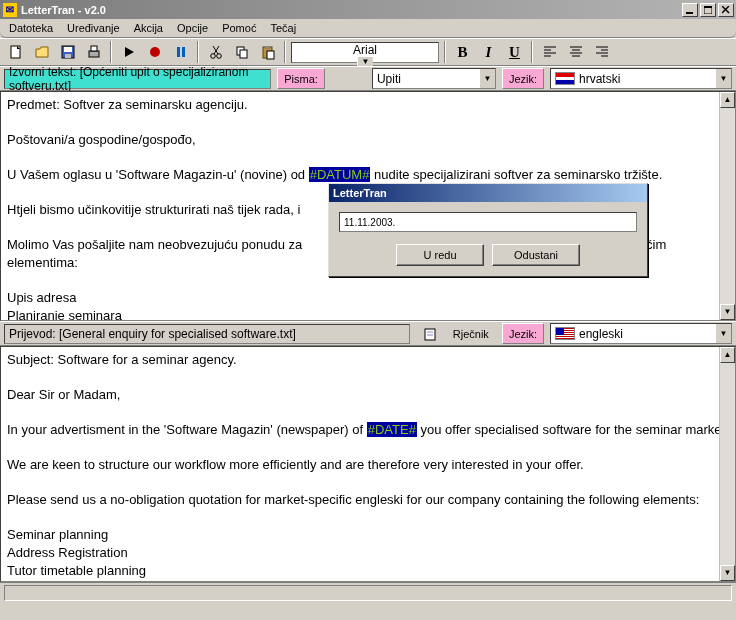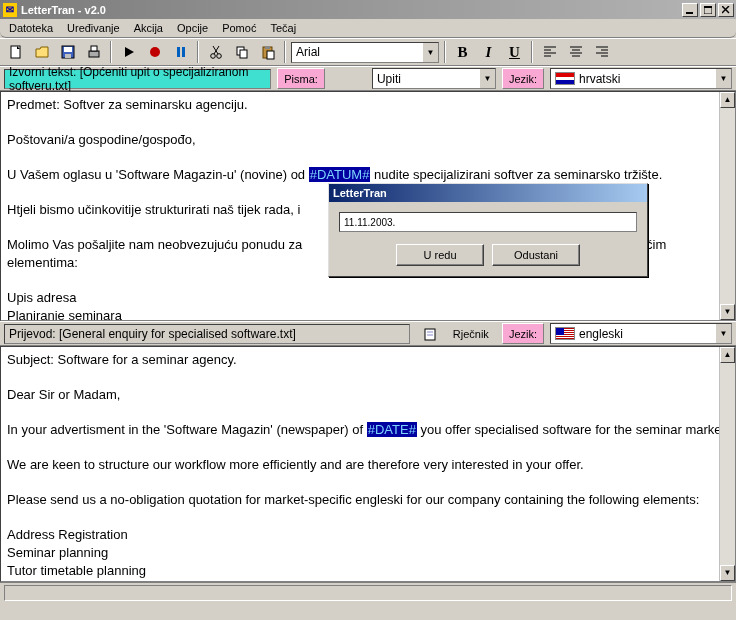--- a/index.html
+++ b/index.html
@@ -79,21 +79,21 @@
     font-size:12px;
   }
   .combo .combo-text{ flex:1; padding:0 4px; }
   .combo .combo-btn{
     width:16px; height:100%;
     background:#d4d0c8;
     border-left:1px solid #fff;
     display:flex; align-items:center; justify-content:center;
     font-size:8px;
   }
-  .combo.font-combo { width: 148px; }
+  .combo.font-combo { width: 148px; flex-direction: column; }
   .combo.flag-combo { width: 182px; }
   .label-bevel {
     background:#f9a8d4;
     border:1px solid #fff; border-right-color:#808080; border-bottom-color:#808080;
     padding: 3px 6px;
     height: 21px;
     display:flex; align-items:center;
   }
   .section-bar {
     height: 25px;
@@ -120,21 +120,21 @@
     font-family: "Arial", sans-serif;
     font-size: 13px;
     line-height: 1.35;
     color:#000;
     overflow-y:auto;
     position:relative;
   }
   .text-pane.src { height: 230px; }
   .text-pane.tgt { height: 236px; }
   .placeholder {
-    background:#0000a0; color:#7dd3fc; padding:0 1px;
+    background:#0000a0; color:#84cc16; padding:0 1px;
   }
   .statusbar {
     height: 20px;
     border-top:1px solid #808080;
     padding:2px 4px;
     display:flex; align-items:center;
   }
   .status-cell {
     flex:1; height:16px;
     border:1px solid #808080;
@@ -408,22 +408,22 @@
 </div>
 
 <div class="text-pane tgt">
   <div>Subject: Software for a seminar agency.</div><br>
   <div>Dear Sir or Madam,</div><br>
   <div>
     <span>In your advertisment in the 'Software Magazin' (newspaper) of </span><span class="placeholder">#DATE#</span><span> you offer specialised software for the seminar market.</span>
   </div><br>
   <div>We are keen to structure our workflow more efficiently and are therefore very interested in your offer.</div><br>
   <div>Please send us a no-obligation quotation for market-specific engleski for our company containing the following elements:</div><br>
+  <div>Seminar planning</div>
   <div>Address Registration</div>
-  <div>Seminar planning</div>
   <div>Tutor timetable planning</div>
   <div>Room timetable planning</div>
   <div class="scrollbar-right">
     <div class="sb-btn">▲</div>
     <div class="sb-track"></div>
     <div class="sb-btn">▼</div>
   </div>
 </div>
 
 <div class="statusbar">

